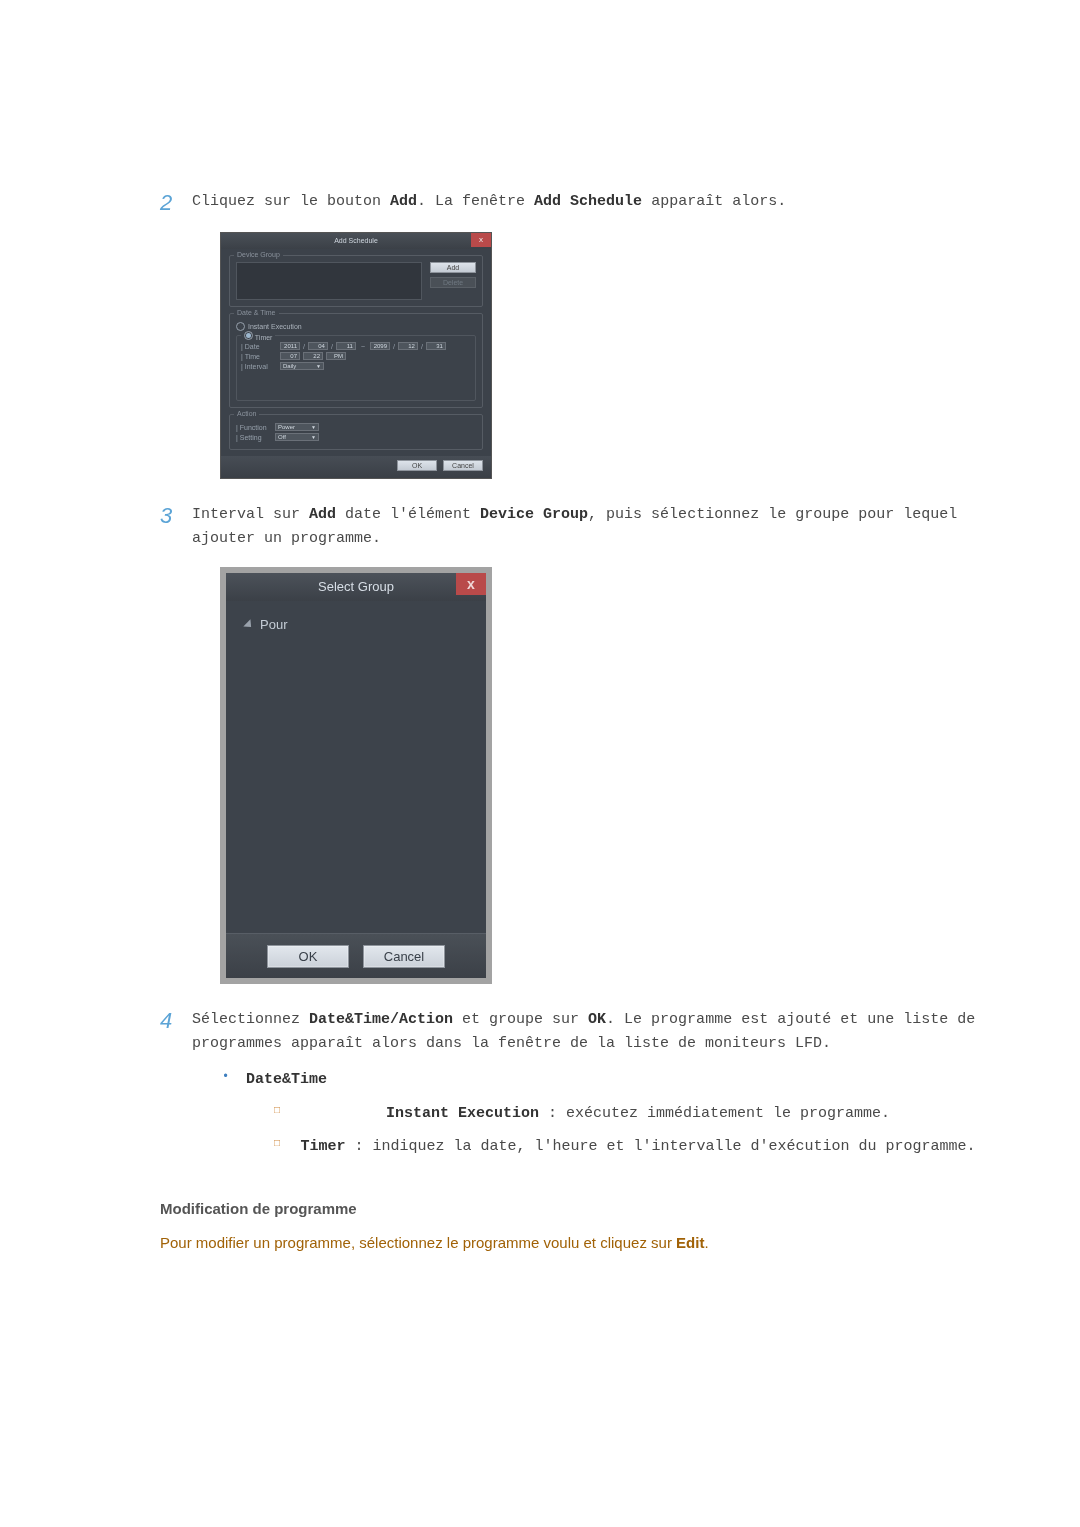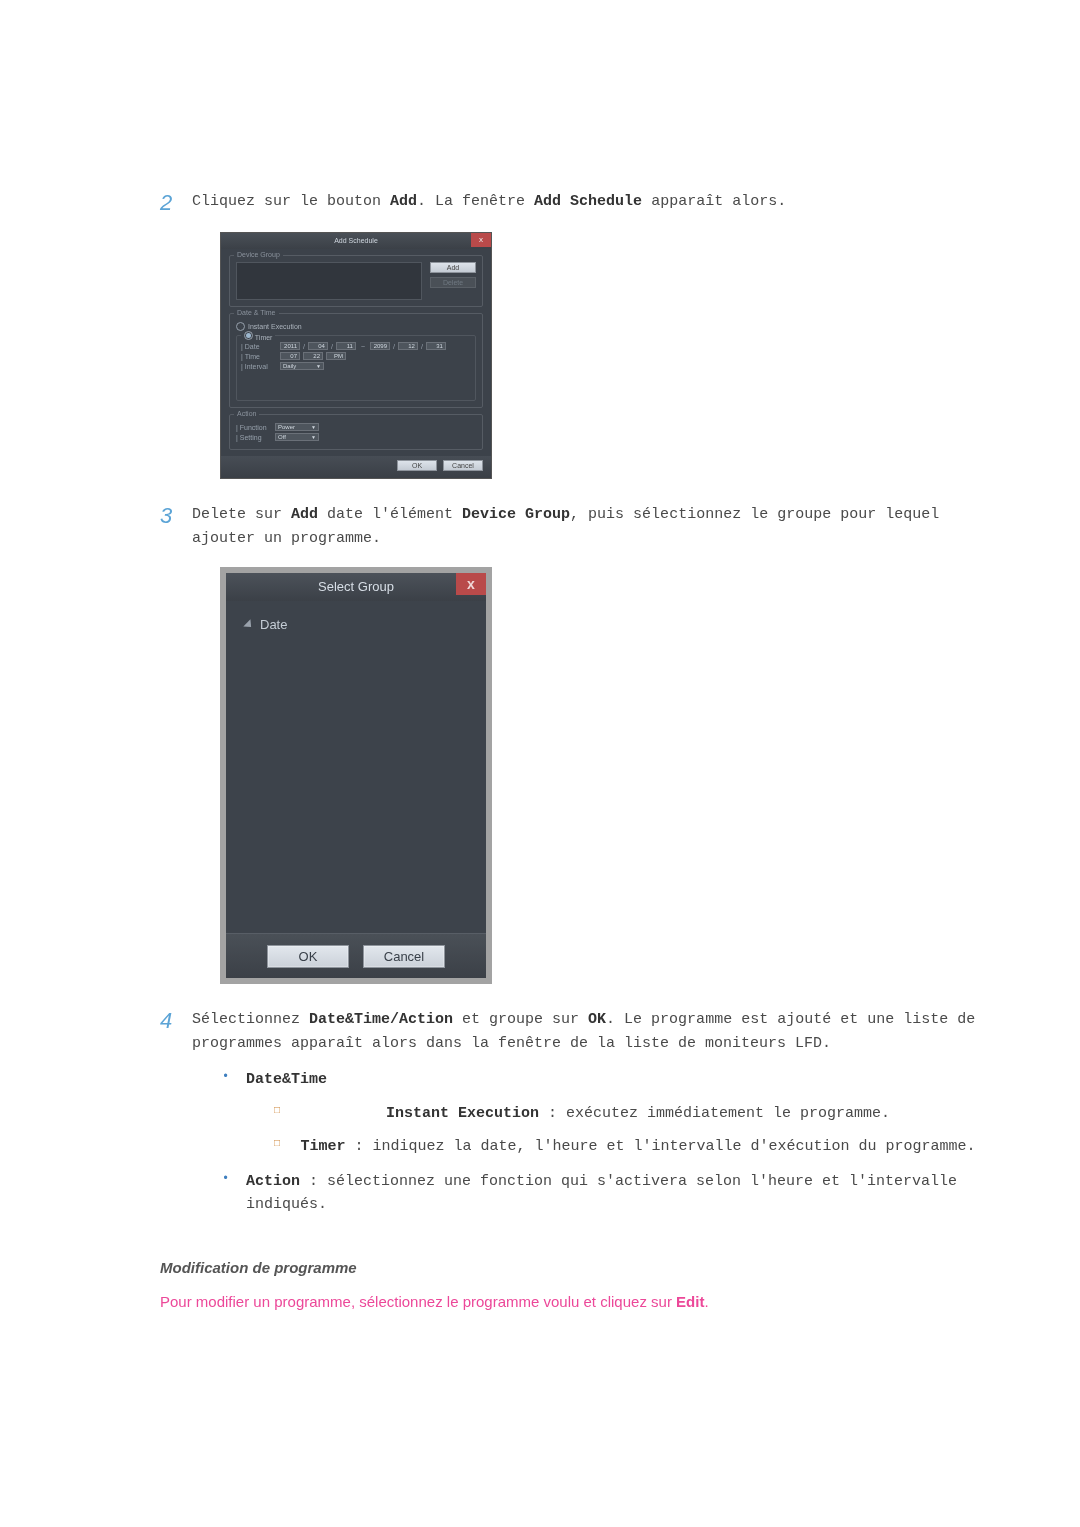--- a/index.html
+++ b/index.html
@@ -213,23 +213,23 @@
   ul.lvl1 > li { position: relative; padding-left: 24px; margin: 12px 0; font-size: 15px; line-height: 1.55; color: #4a4a4a;}
   ul.lvl1 > li::before {
     content: "•"; position: absolute; left: 0; top: 0; color: #3f7fbf; font-size: 12px;
   }
   ul.lvl2 { list-style: none; padding-left: 28px; margin: 8px 0; text-align: center; }
   ul.lvl2 > li { position: relative; padding-left: 22px; margin: 10px 0; font-size: 15px; line-height: 1.55;}
   ul.lvl2 > li::before {
     content: "□"; position: absolute; left: 0; top: 1px; color: #cf8a3f; font-size: 10px;
   }
   .heading {
-    font-size: 15px; color: #555; font-weight: bold; margin: 30px 0 14px 0; font-style: italic;
-  }
-  .para { font-size: 15px; line-height: 1.6; color: #ec4899; margin-bottom: 14px;}
+    font-size: 15px; color: #555; font-weight: bold; margin: 30px 0 14px 0;
+  }
+  .para { font-size: 15px; line-height: 1.6; color: #a16207; margin-bottom: 14px;}
   .datetime-inner { border: 1px solid #50565e; border-radius: 2px; padding: 4px 4px 28px 4px; margin-top:4px; position:relative;}
   .datetime-inner .seclabel2 { position:absolute; top:-5px; left:4px; background:#3c424a; padding:0 3px; }
 </style>
 </head>
 <body>
 
 <div class="page">
 
   <div class="step">
     <div class="step-num">2</div>
@@ -315,34 +315,34 @@
       <div class="footer">
         <span class="btn-sm">OK</span>
         <span class="btn-sm">Cancel</span>
       </div>
     </div>
   </div>
 
   <div class="step">
     <div class="step-num">3</div>
     <div class="step-body">
-      <span>Delete sur </span><b>Add</b><span> date l'élément </span><b>Device Group</b><span>, puis sélectionnez le groupe pour lequel ajouter un programme.</span>
+      <span>Interval sur </span><b>Add</b><span> date l'élément </span><b>Device Group</b><span>, puis sélectionnez le groupe pour lequel ajouter un programme.</span>
     </div>
   </div>
 
   <div class="shot-wrap">
     <div class="dlg2">
       <div class="titlebar2">
         <span>Select Group</span>
         <span class="close2">x</span>
       </div>
       <div class="tree">
         <div class="tree-item">
           <span class="tri"></span>
-          <span>Date</span>
+          <span>Pour</span>
         </div>
       </div>
       <div class="footer2">
         <span class="btn-md">OK</span>
         <span class="btn-md">Cancel</span>
       </div>
     </div>
   </div>
 
   <div class="step">
@@ -355,23 +355,20 @@
           <b>Date&amp;Time</b>
           <ul class="lvl2">
             <li>
               <b>Instant Execution</b><span> : exécutez immédiatement le programme.</span>
             </li>
             <li>
               <b>Timer</b><span> : indiquez la date, l'heure et l'intervalle d'exécution du programme.</span>
             </li>
           </ul>
         </li>
-        <li>
-          <b>Action</b><span> : sélectionnez une fonction qui s'activera selon l'heure et l'intervalle indiqués.</span>
-        </li>
       </ul>
     </div>
   </div>
 
   <div class="heading">Modification de programme</div>
   <div class="para">
     <span>Pour modifier un programme, sélectionnez le programme voulu et cliquez sur </span><b>Edit</b><span>.</span>
   </div>
 
 </div>

